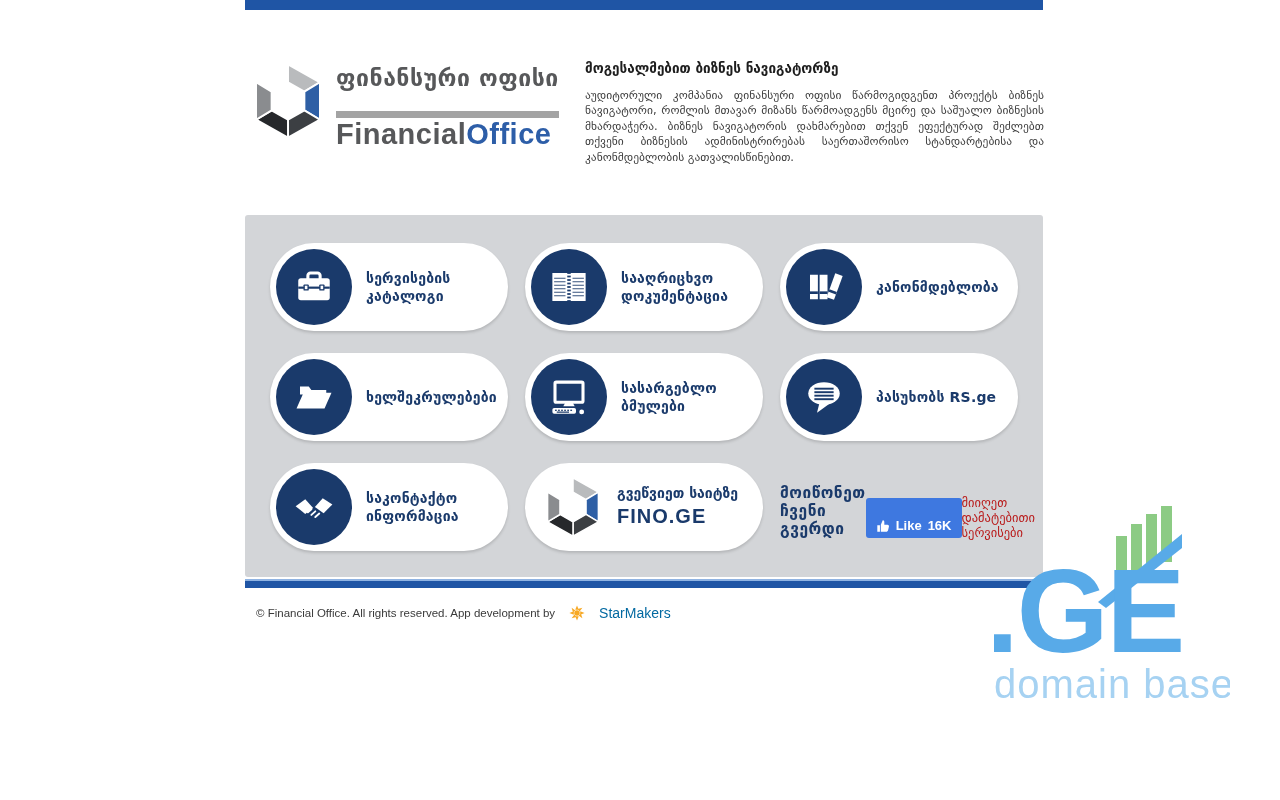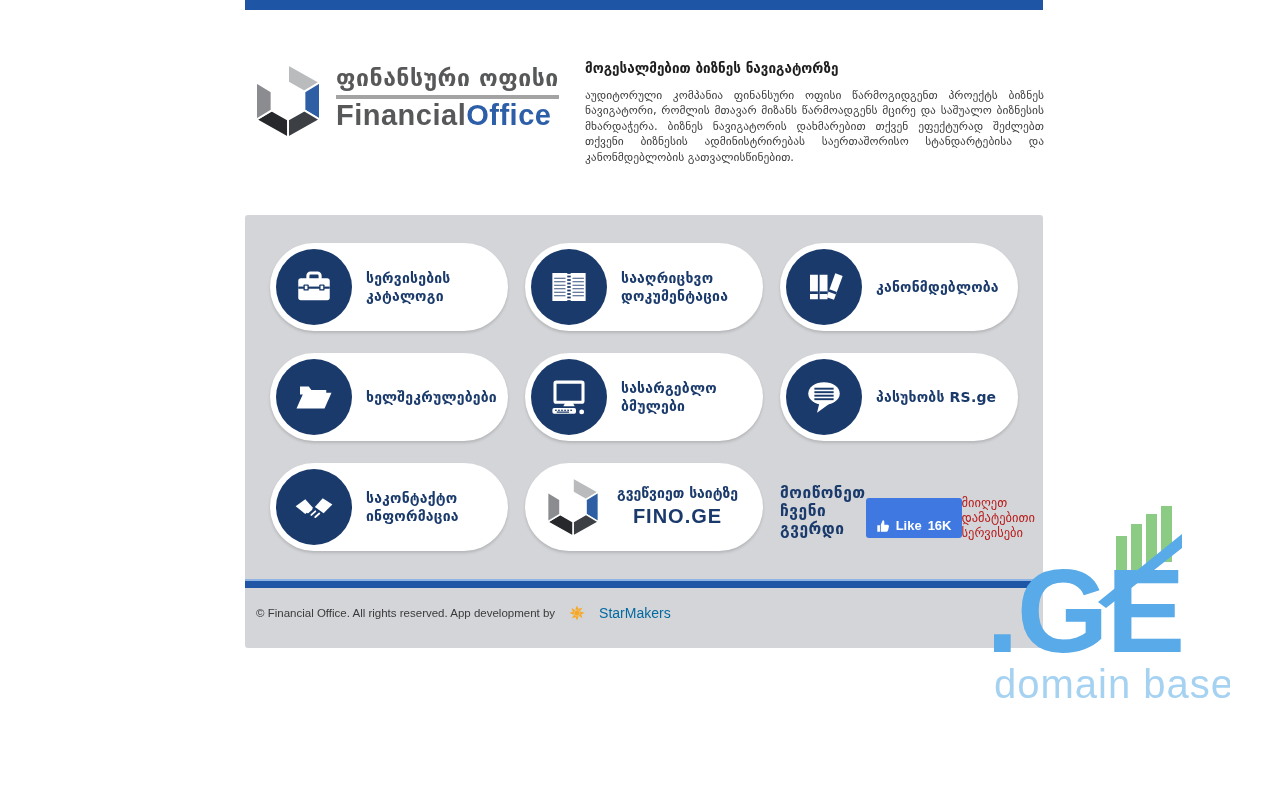--- a/index.html
+++ b/index.html
@@ -7,42 +7,42 @@
               font-family:"DejaVu Sans", sans-serif; position:relative; }
 
   .top-bar { position:absolute; left:245px; top:0; width:798px; height:10px; background:#1f55a5; }
 
   
   .header { position:absolute; left:245px; top:58px; width:798px; height:120px; }
   .logo { position:absolute; left:2px; top:4px; display:flex; align-items:flex-start; cursor:pointer; }
   .logo-mark { width:82px; height:78px; }
   .logo-text { margin-left:7px; padding-top:4px; }
   .logo-ka { font-size:23px; font-weight:bold; color:#57585a; letter-spacing:0.5px; line-height:1.1;
-             border-bottom:4px solid #a3a3a3; padding-bottom:4px; white-space:nowrap; }
+             border-bottom:7px solid #a3a3a3; padding-bottom:20px; white-space:nowrap; }
   .logo-en { font-size:29px; font-weight:bold; font-family:"Liberation Sans", sans-serif;
              letter-spacing:0.5px; line-height:1.15; white-space:nowrap; }
   .logo-en .g1 { color:#57585a; } .logo-en .g2 { color:#2d5ea8; }
 
   .intro { position:absolute; left:340px; top:2px; width:459px; }
   .intro h1 { font-size:13.5px; font-weight:bold; color:#1d1d1d; margin-bottom:12px; }
   .intro p { font-size:11.5px; line-height:15.4px; color:#3f3f3f; text-align:justify; }
 
   
-  .panel { position:absolute; left:245px; top:215px; width:798px; height:433px;
+  .panel { position:absolute; left:245px; top:215px; width:798px; height:362px;
            background:#d3d5d8; border-radius:3px;
            display:grid; grid-template-columns:repeat(3,238px); grid-auto-rows:88px;
            gap:22px 17px; padding:28px 25px 26px; }
   .pill { background:#fff; border-radius:44px; display:flex; align-items:center;
           box-shadow:0 2px 3px rgba(0,0,0,0.15); cursor:pointer; }
   .pill .circle { width:76px; height:76px; border-radius:50%; background:#1a3a6b;
                   margin-left:6px; flex:0 0 auto; display:flex; align-items:center; justify-content:center; }
   .pill .lbl { margin-left:14px; color:#1a3a6b; font-weight:bold; font-size:14px;
                line-height:1.3; white-space:pre-line; letter-spacing:0.2px; }
   .pill .hex { width:64px; height:62px; margin-left:16px; flex:0 0 auto; }
-  .pill .lbl2 { margin-left:12px; color:#1a3a6b; line-height:1.25;text-align:center; }
+  .pill .lbl2 { margin-left:12px; color:#1a3a6b; line-height:1.25; }
   .pill .lbl2 .l1 { display:block; font-weight:bold; font-size:14px; }
   .pill .lbl2 .l2 { display:block; font-weight:bold; font-size:20px; letter-spacing:1px;
                     font-family:"Liberation Sans", sans-serif; margin-top:2px; }
 
   
   .fb-cell { display:flex; flex-direction:row; align-items:center; padding-top:8px; }
   .fb-prompt { color:#1a3a6b; font-weight:bold; font-size:15.5px; letter-spacing:0.5px; }
   .like-btn { margin-top:14px; display:inline-flex; align-items:center; gap:6px;
               background:#3e78e0; color:#fff; border:none; border-radius:3px;
               padding:20px 10px 5px; font-size:13px; font-weight:bold;

